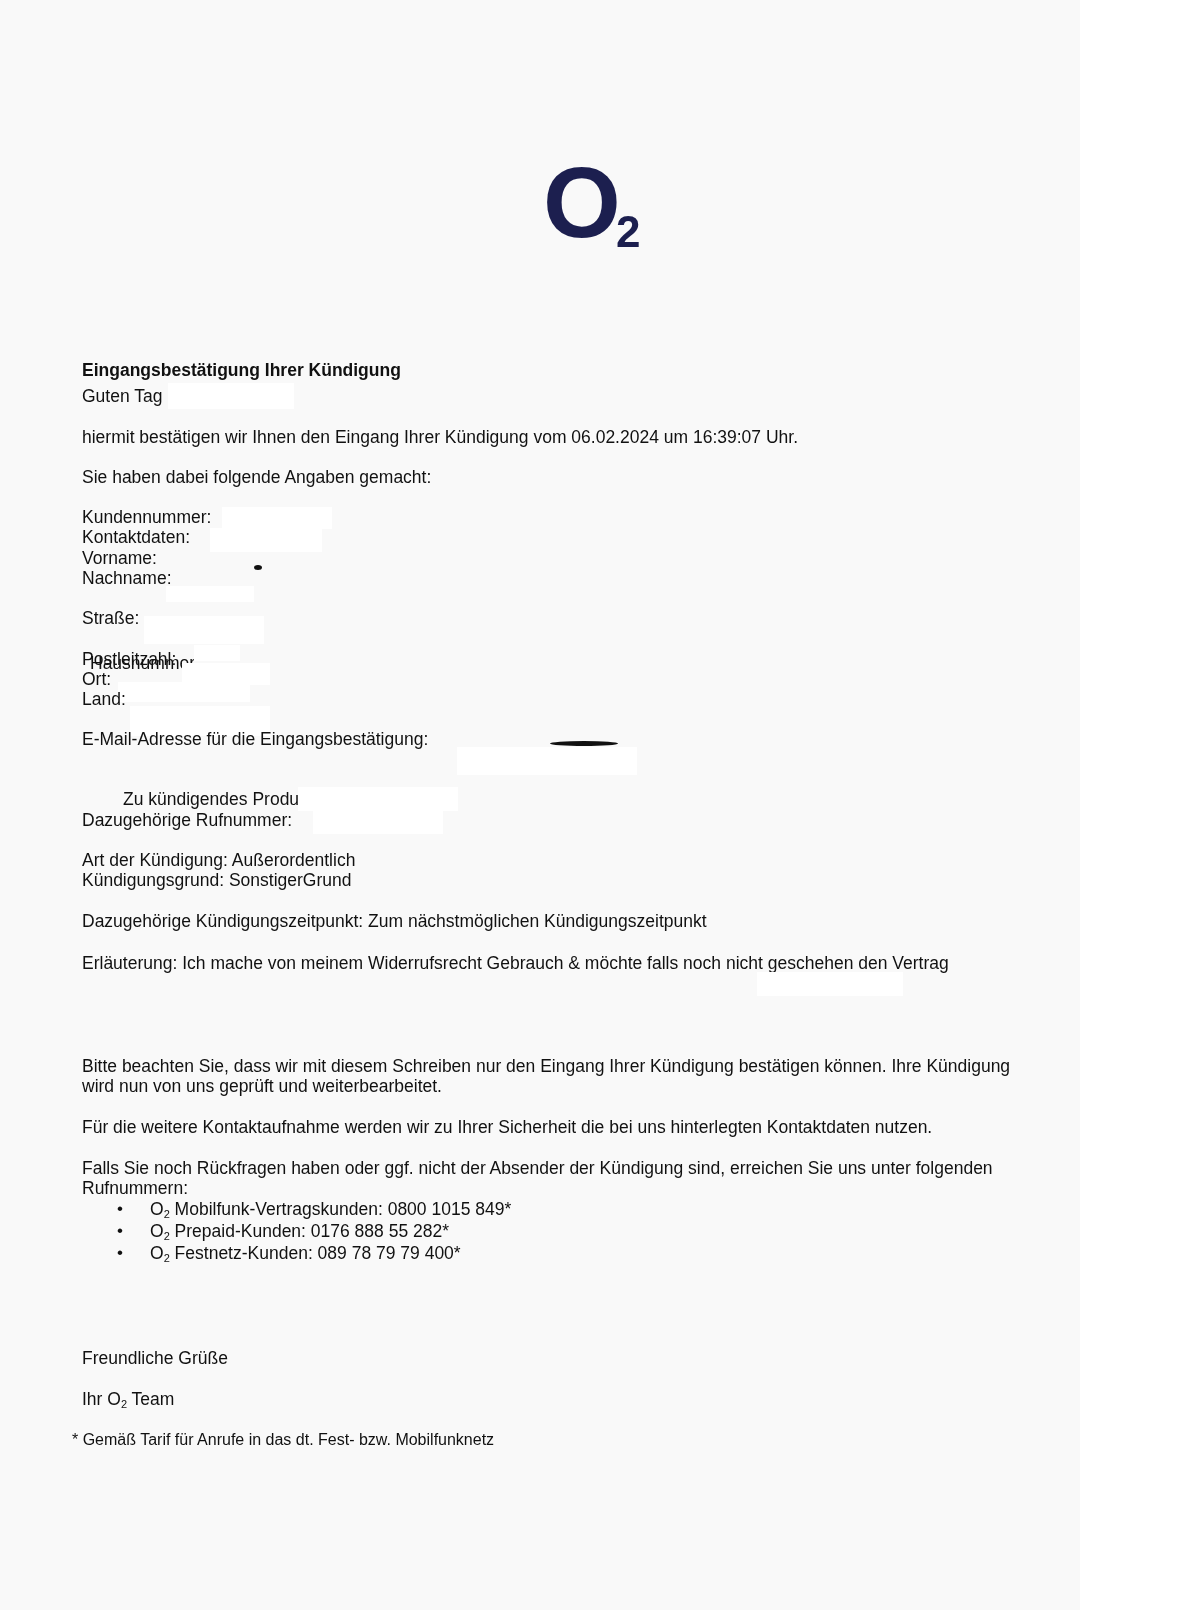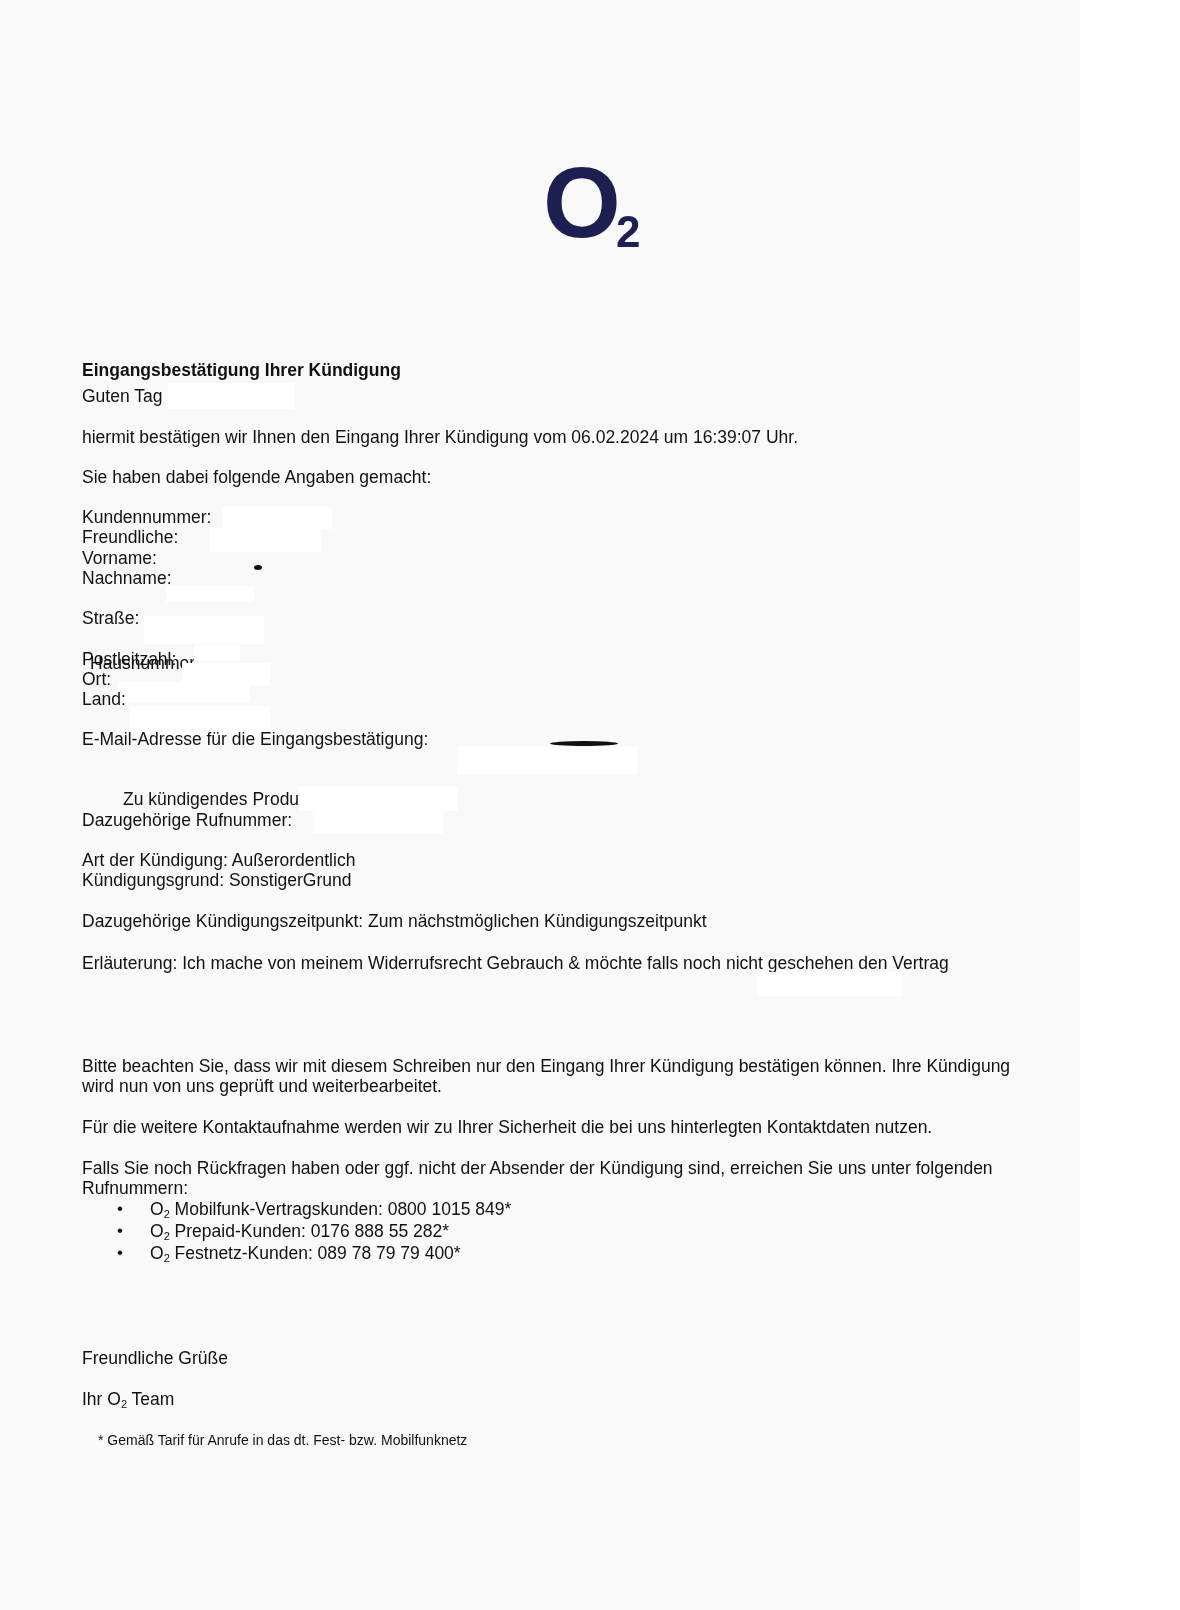--- a/index.html
+++ b/index.html
@@ -11,21 +11,21 @@
              font-size:100px; line-height:100px; color:#1c1f4f; letter-spacing:0; }
   .logo .two { position:absolute; left:73px; top:58px; font-family:"Liberation Sans", sans-serif; font-weight:bold;
                font-size:44px; line-height:44px; color:#1c1f4f; }
   .t { position:absolute; left:82px; font-size:17.5px; line-height:20px; white-space:nowrap; color:#111; }
   .b { font-weight:bold; }
   .redact { position:absolute; background:#ffffff; }
   .scrib { position:absolute; background:#111; border-radius:50%; }
   sub { font-size:11px; vertical-align:-3px; line-height:0; }
   .bullet { position:absolute; left:117px; font-size:17px; line-height:20px; }
   .li { position:absolute; left:150px; font-size:17.5px; line-height:20px; white-space:nowrap; }
-  .small { position:absolute; left:98px; font-size:14px; line-height:16px; white-space:nowrap; }
+  .small { position:absolute; left:72px; font-size:16px; line-height:16px; white-space:nowrap; }
 </style>
 </head>
 <body>
 
 <div class="page">
 
   <div class="logo">
     <span class="o">O</span>
     <span class="two">2</span>
   </div>
@@ -33,21 +33,21 @@
   <div class="t b" style="top:360px;">Eingangsbestätigung Ihrer Kündigung</div>
 
   <div class="t" style="top:386px;">Guten Tag</div>
   <div class="redact" style="left:168px;top:383px;width:126px;height:26px;"></div>
 
   <div class="t" style="top:427px;">hiermit bestätigen wir Ihnen den Eingang Ihrer Kündigung vom 06.02.2024 um 16:39:07 Uhr.</div>
   <div class="t" style="top:467px;">Sie haben dabei folgende Angaben gemacht:</div>
 
   <div class="t" style="top:507px;">Kundennummer:</div>
   <div class="redact" style="left:222px;top:507px;width:110px;height:22px;"></div>
-  <div class="t" style="top:527px;">Freundliche:</div>
+  <div class="t" style="top:527px;">Kontaktdaten:</div>
   <div class="redact" style="left:210px;top:528px;width:112px;height:24px;"></div>
   <div class="t" style="top:548px;">Vorname:</div>
   <div class="scrib" style="left:254px;top:565px;width:8px;height:5px;"></div>
   <div class="t" style="top:568px;">Nachname:</div>
   <div class="redact" style="left:166px;top:586px;width:88px;height:16px;"></div>
 
   <div class="t" style="top:608px;">Straße:</div>
   <div class="redact" style="left:144px;top:616px;width:120px;height:28px;"></div>
   <div class="t" style="top:653px;margin-left:8px;">Hausnummer:</div>
   <div class="redact" style="left:194px;top:645px;width:46px;height:16px;"></div>

